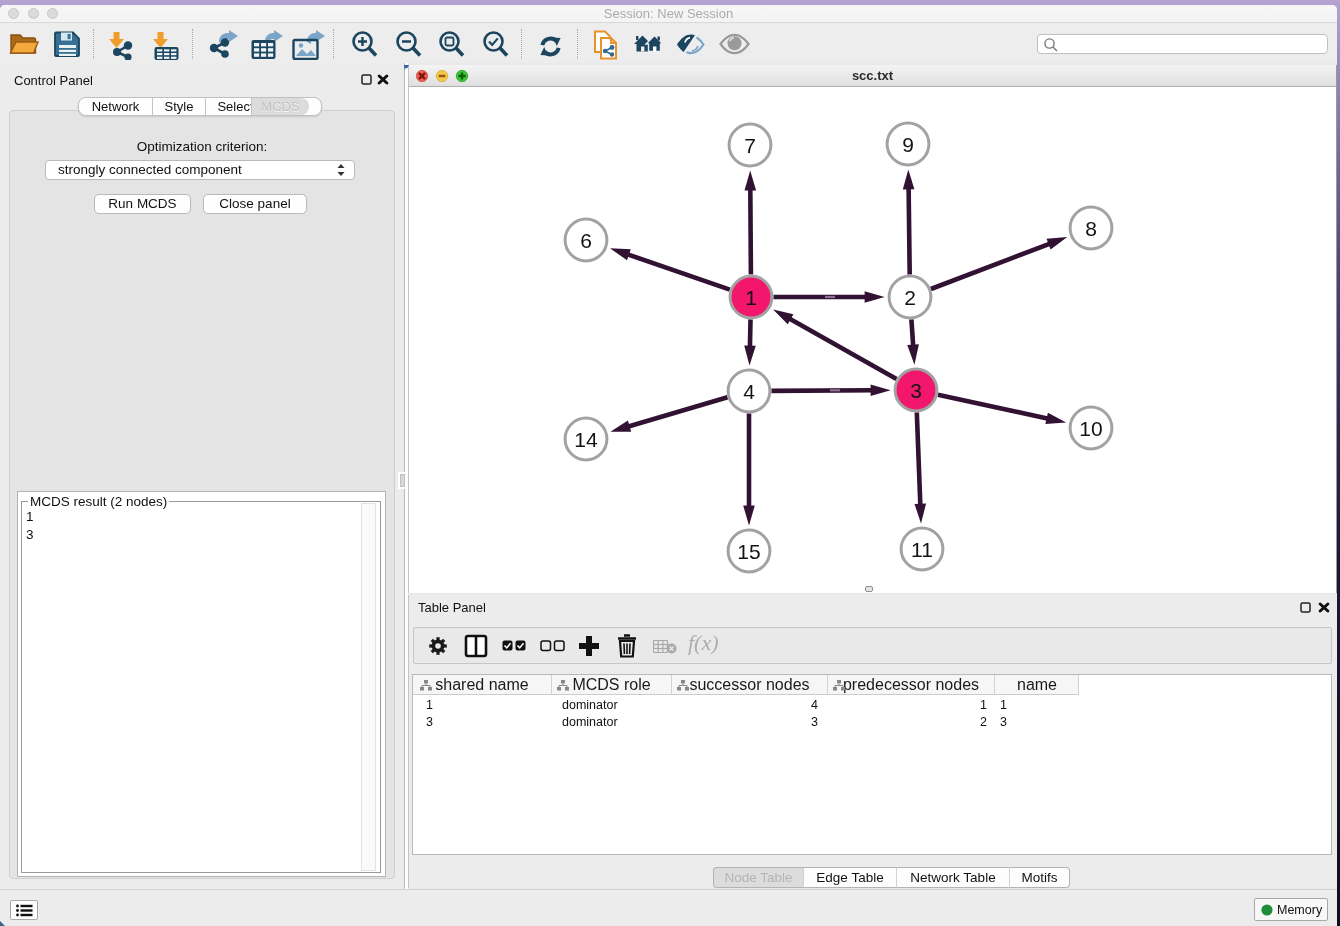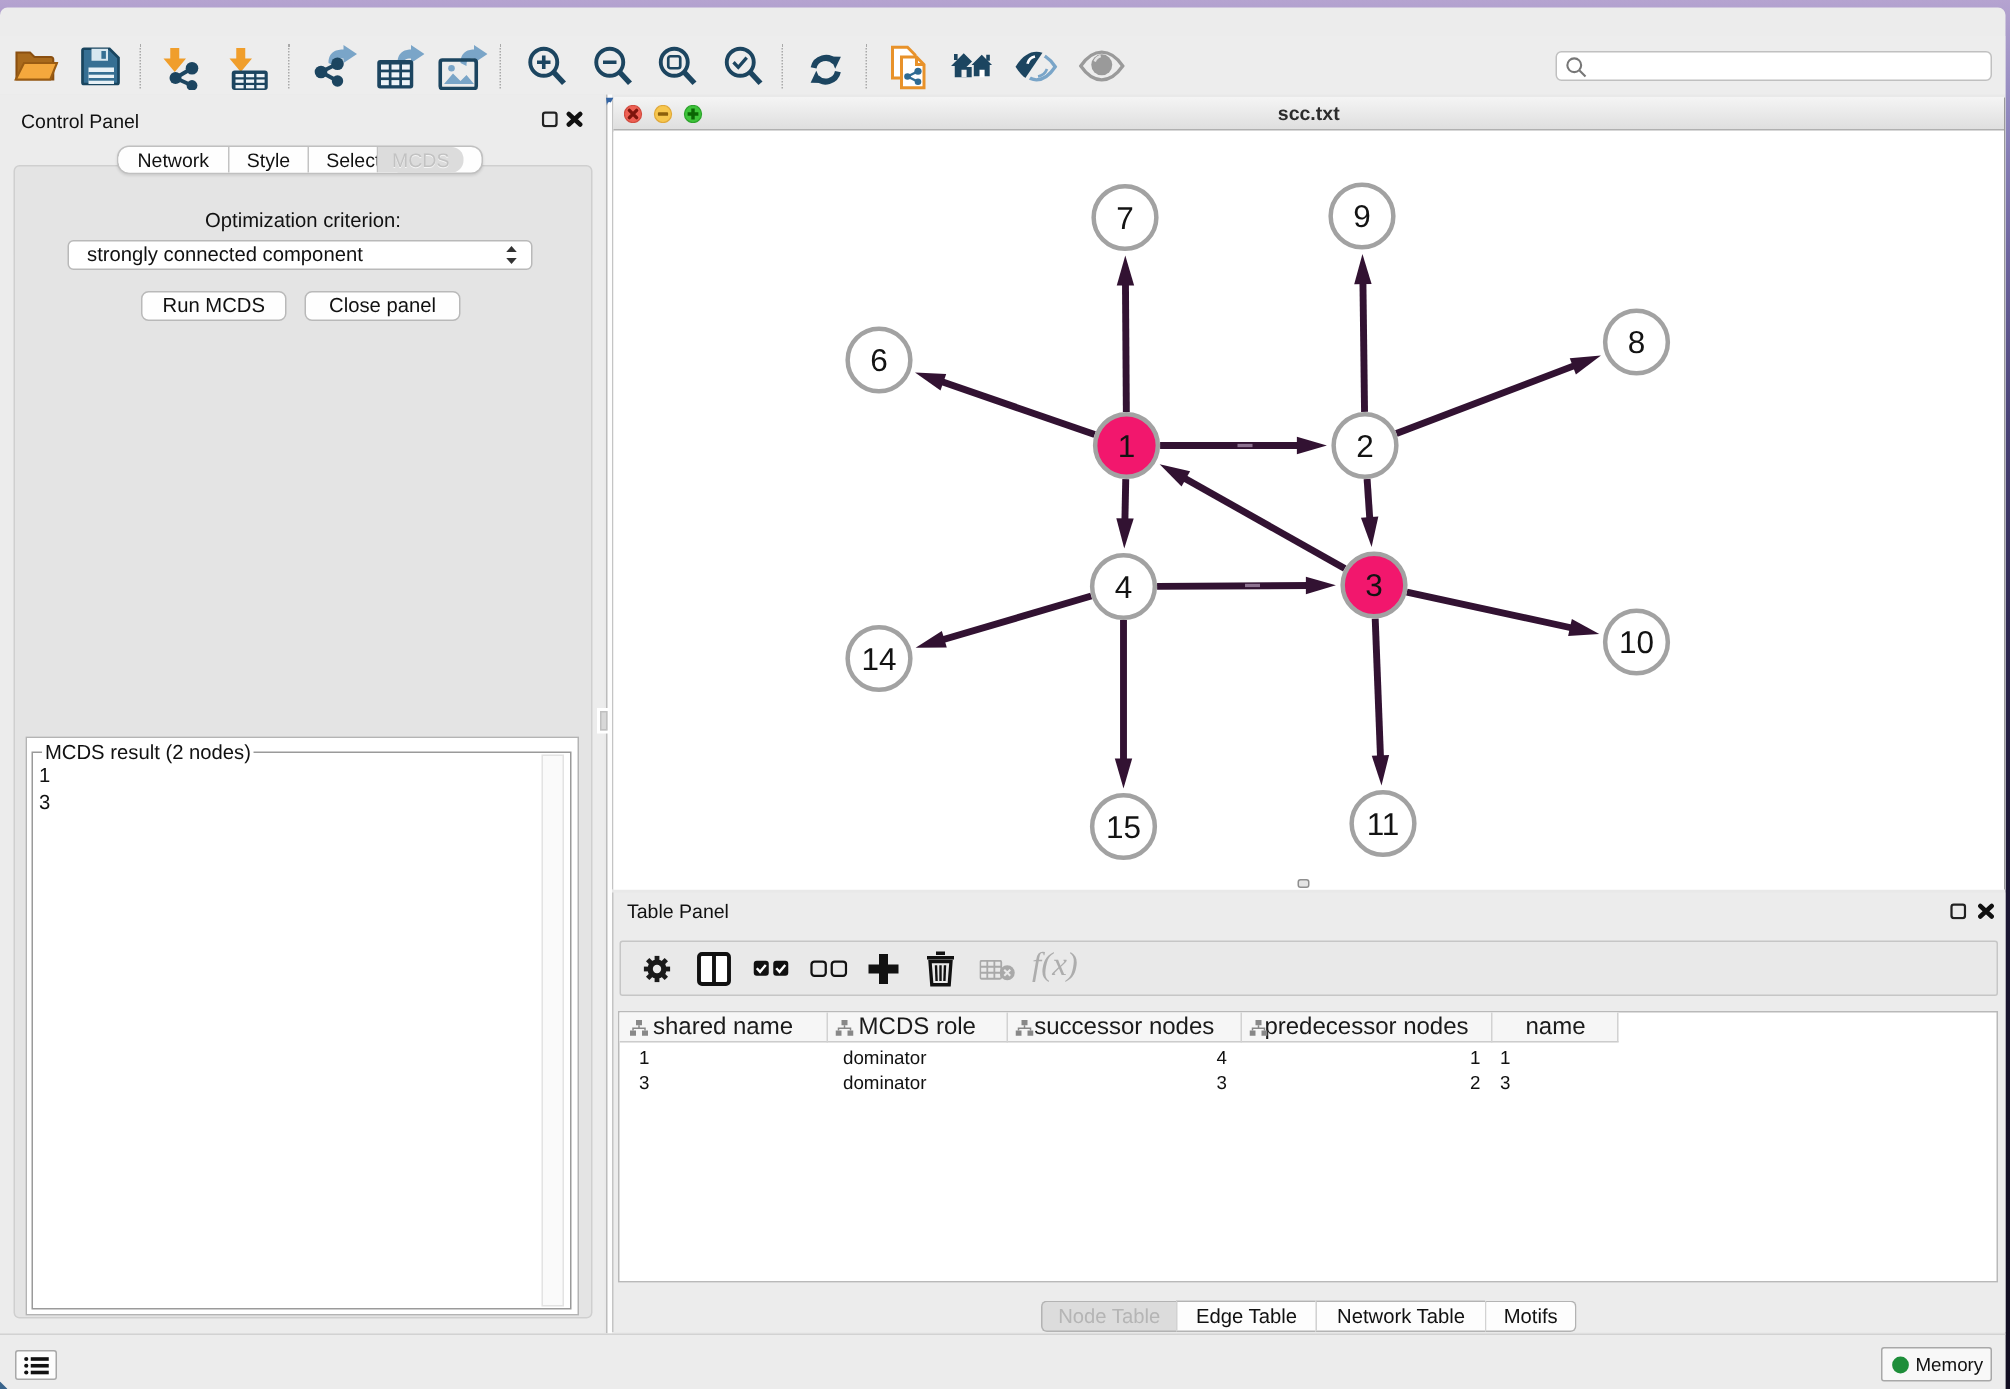--- a/index.html
+++ b/index.html
@@ -53,33 +53,39 @@
 #tp-head { position:absolute; left:9px; top:5px; font-size:13px; color:#111; }
 #tp-toolbar { position:absolute; left:4px; top:32px; width:919px; height:37px; background:#e9e9e9;
   border:1px solid #c6c6c6; border-radius:2px; }
 #tp-table { position:absolute; left:3px; top:79px; width:920px; height:181px; background:#fff; border:1px solid #b9b9b9; }
 #tp-header { position:absolute; left:0; top:0; width:666px; height:20px; background:#f6f6f6; border-bottom:1px solid #cccccc; border-right:1px solid #d2d2d2; }
 .th { position:absolute; top:0; height:20px; border-right:1px solid #d2d2d2; font-size:16px; color:#1a1a1a;
   text-align:center; line-height:20px; }
 .td { position:absolute; font-size:12.5px; color:#111; height:17px; line-height:17px; }
 #tp-tabs { position:absolute; left:0; top:272px; width:929px; height:21px; }
 .btab { position:absolute; top:0; height:21px; font-size:13.5px; text-align:center; line-height:20px;
-  border-top:1px solid #b3b3b3; border-bottom:1px solid #b3b3b3; }
+  border-top:1px solid #b3b3b3; border-bottom:1px solid #b3b3b3;margin-left:19px; }
 
 #statusbar { position:absolute; left:0; top:884px; width:1337px; height:37px; background:#ececec; border-top:1px solid #d2d2d2; }
 #sb-listbtn { position:absolute; left:10px; top:10px; width:28px; height:20px; background:#fdfdfd;
   border:1px solid #a8a8a8; border-radius:2px; }
 #sb-mem { position:absolute; left:1254px; top:8px; width:74px; height:23px; background:#f8f8f8;
   border:1px solid #a8a8a8; border-radius:2px; font-size:12.5px; color:#111; }
 svg { display:block; }
 </style>
 </head>
 <body>
 <div id="desktop">
 <div id="window">
+  <div id="titlebar">
+    <div class="tl" style="left:8px;"></div>
+    <div class="tl" style="left:27.5px;"></div>
+    <div class="tl" style="left:47px;"></div>
+    <div id="titletext">Session: New Session</div>
+  </div>
   <div id="toolbar">
     <div class="sep" style="left:93px"></div>
     <div class="sep" style="left:192px"></div>
     <div class="sep" style="left:333px"></div>
     <div class="sep" style="left:521px"></div>
     <div class="sep" style="left:577px"></div>
 
     <svg class="ticon" style="left:9px" width="30" height="28" viewBox="0 0 30 28">
       <path d="M2,5 h9 l3,3 h11 a1.5,1.5 0 0 1 1.5,1.5 V23 H2 Z" fill="#a96a1c" stroke="#8a4f10" stroke-width="1.4"></path>
       <path d="M7,12 h22 l-4.5,11 H1.5 Z" fill="#f4a83d" stroke="#9a5c13" stroke-width="1.4"></path>

